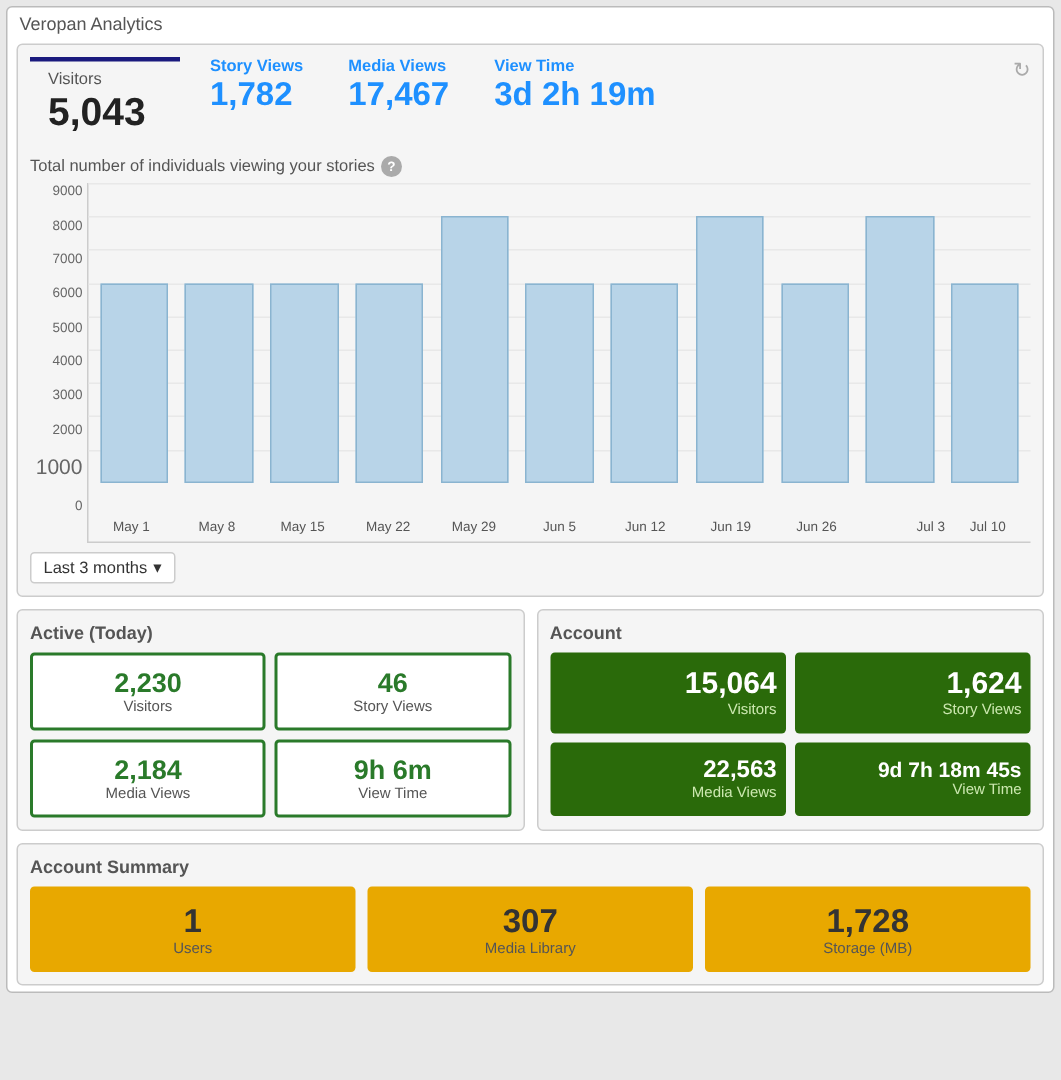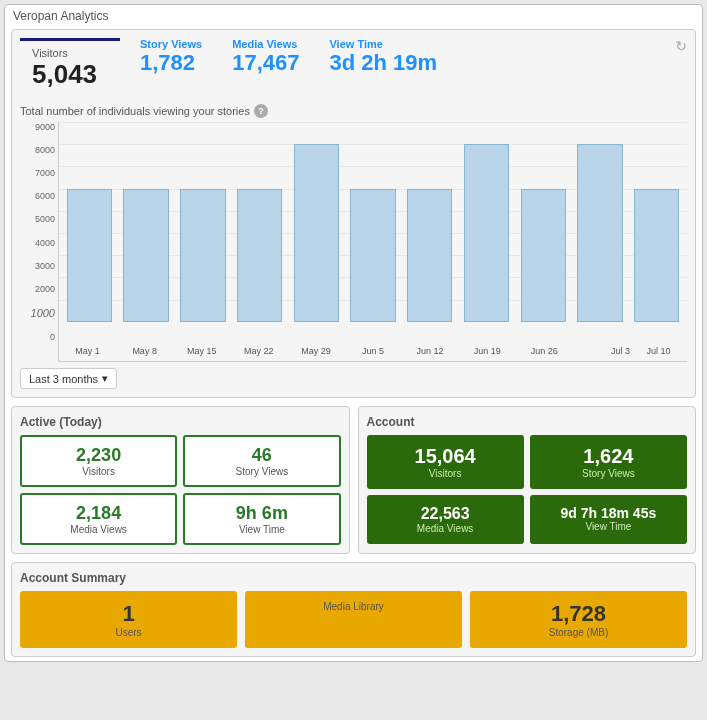--- a/index.html
+++ b/index.html
@@ -163,21 +163,21 @@
     
     .account-boxes {
       display: grid;
       grid-template-columns: 1fr 1fr;
       gap: 6px;
     }
 
     .account-box {
       border-radius: 3px;
       padding: 10px 6px;
-      text-align: center;
+      text-align: right;
       background: #2a6a0a;
     }
 
     .account-box .box-value {
       font-size: 20px;
       font-weight: bold;
       color: white;
     }
 
     .account-box .box-label {
@@ -268,21 +268,21 @@
       <div style="width:38px; position:relative; height:220px;">
         <div style="position:absolute; top:0; left:0; right:0; bottom:0; display:flex; flex-direction:column; justify-content:space-between; align-items:flex-end; padding-right:3px; padding-bottom:0;">
           <span style="font-size:9px;color:#666;">9000</span>
           <span style="font-size:9px;color:#666;">8000</span>
           <span style="font-size:9px;color:#666;">7000</span>
           <span style="font-size:9px;color:#666;">6000</span>
           <span style="font-size:9px;color:#666;">5000</span>
           <span style="font-size:9px;color:#666;">4000</span>
           <span style="font-size:9px;color:#666;">3000</span>
           <span style="font-size:9px;color:#666;">2000</span>
-          <span style="font-size:11px;color:#666;font-style:italic;">1000</span>
+          <span style="font-size:14px;color:#666;">1000</span>
           <span style="font-size:9px;color:#666;">0</span>
         </div>
       </div>
 
       <div style="flex:1; position:relative; height:240px; border-left:1px solid #ccc; border-bottom:1px solid #ccc;">
 
         <div style="position:absolute;top:0;left:0;right:0;height:200px;">
           <div style="position:absolute;top:0%;left:0;right:0;height:1px;background:#e8e8e8;"></div>
           <div style="position:absolute;top:11.1%;left:0;right:0;height:1px;background:#e8e8e8;"></div>
           <div style="position:absolute;top:22.2%;left:0;right:0;height:1px;background:#e8e8e8;"></div>
@@ -413,20 +413,21 @@
   </div>
 
   <div class="panel" style="margin:4px 6px;">
     <div class="panel-title">Account Summary</div>
     <div class="summary-boxes">
       <div class="summary-box">
         <div class="box-value">1</div>
         <div class="box-label">Users</div>
       </div>
       <div class="summary-box">
+        <div class="box-value">307</div>
         <div class="box-label">Media Library</div>
       </div>
       <div class="summary-box">
         <div class="box-value">1,728</div>
         <div class="box-label">Storage (MB)</div>
       </div>
     </div>
   </div>
 
 </div>

